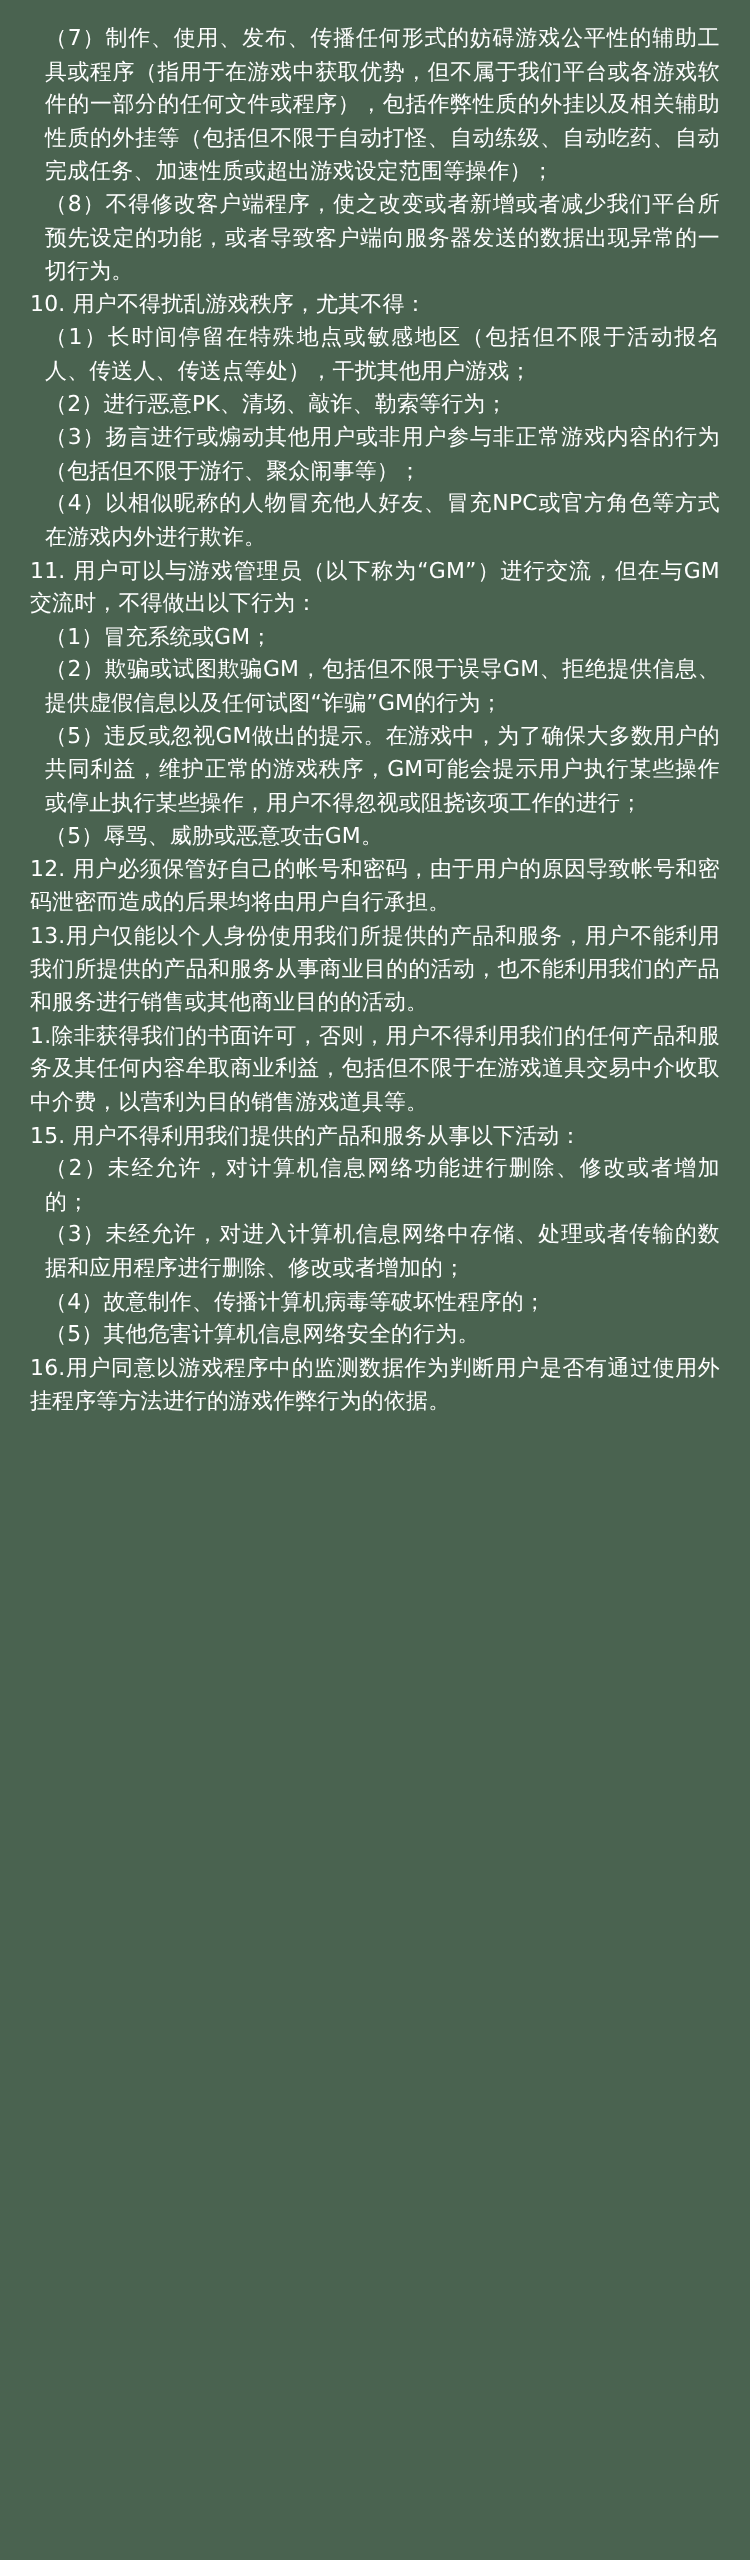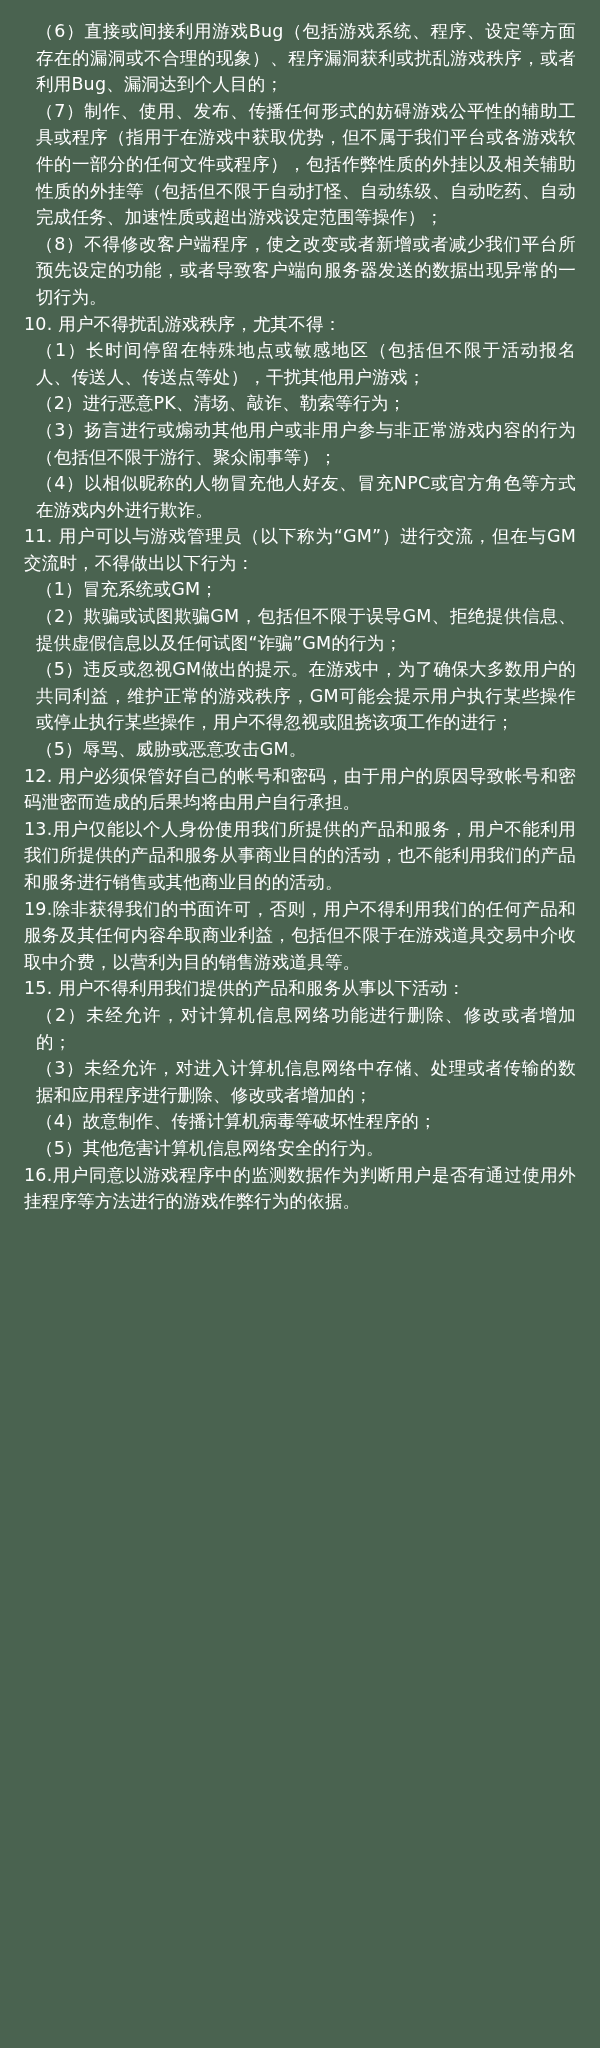--- a/index.html
+++ b/index.html
@@ -37,36 +37,35 @@
   }
   .flat {
     padding-left: 0;
   }
 </style>
 </head>
 <body>
 
 <div class="page">
   <div class="doc" id="doc-body">
-      <p class="para indent">（6）直接或间接利用游戏Bug（包括游戏系统、程序、设定等方面存在的漏洞或不合理的现象）、程序漏洞获利或扰乱游戏秩序，或者利用Bug、漏洞达到个人目的；</p>
       <p class="para indent">（7）制作、使用、发布、传播任何形式的妨碍游戏公平性的辅助工具或程序（指用于在游戏中获取优势，但不属于我们平台或各游戏软件的一部分的任何文件或程序），包括作弊性质的外挂以及相关辅助性质的外挂等（包括但不限于自动打怪、自动练级、自动吃药、自动完成任务、加速性质或超出游戏设定范围等操作）；</p>
       <p class="para indent">（8）不得修改客户端程序，使之改变或者新增或者减少我们平台所预先设定的功能，或者导致客户端向服务器发送的数据出现异常的一切行为。</p>
       <p class="para flat">10. 用户不得扰乱游戏秩序，尤其不得：</p>
       <p class="para indent">（1）长时间停留在特殊地点或敏感地区（包括但不限于活动报名人、传送人、传送点等处），干扰其他用户游戏；</p>
       <p class="para indent">（2）进行恶意PK、清场、敲诈、勒索等行为；</p>
       <p class="para indent">（3）扬言进行或煽动其他用户或非用户参与非正常游戏内容的行为（包括但不限于游行、聚众闹事等）；</p>
       <p class="para indent">（4）以相似昵称的人物冒充他人好友、冒充NPC或官方角色等方式在游戏内外进行欺诈。</p>
       <p class="para flat">11. 用户可以与游戏管理员（以下称为“GM”）进行交流，但在与GM交流时，不得做出以下行为：</p>
       <p class="para indent">（1）冒充系统或GM；</p>
       <p class="para indent">（2）欺骗或试图欺骗GM，包括但不限于误导GM、拒绝提供信息、提供虚假信息以及任何试图“诈骗”GM的行为；</p>
       <p class="para indent">（5）违反或忽视GM做出的提示。在游戏中，为了确保大多数用户的共同利益，维护正常的游戏秩序，GM可能会提示用户执行某些操作或停止执行某些操作，用户不得忽视或阻挠该项工作的进行；</p>
       <p class="para indent">（5）辱骂、威胁或恶意攻击GM。</p>
       <p class="para flat">12. 用户必须保管好自己的帐号和密码，由于用户的原因导致帐号和密码泄密而造成的后果均将由用户自行承担。</p>
       <p class="para flat">13.用户仅能以个人身份使用我们所提供的产品和服务，用户不能利用我们所提供的产品和服务从事商业目的的活动，也不能利用我们的产品和服务进行销售或其他商业目的的活动。</p>
-      <p class="para flat">19.除非获得我们的书面许可，否则，用户不得利用我们的任何产品和服务及其任何内容牟取商业利益，包括但不限于在游戏道具交易中介收取中介费，以营利为目的销售游戏道具等。</p>
+      <p class="para flat">1.除非获得我们的书面许可，否则，用户不得利用我们的任何产品和服务及其任何内容牟取商业利益，包括但不限于在游戏道具交易中介收取中介费，以营利为目的销售游戏道具等。</p>
       <p class="para flat">15. 用户不得利用我们提供的产品和服务从事以下活动：</p>
       <p class="para indent">（2）未经允许，对计算机信息网络功能进行删除、修改或者增加的；</p>
       <p class="para indent">（3）未经允许，对进入计算机信息网络中存储、处理或者传输的数据和应用程序进行删除、修改或者增加的；</p>
       <p class="para indent">（4）故意制作、传播计算机病毒等破坏性程序的；</p>
       <p class="para indent">（5）其他危害计算机信息网络安全的行为。</p>
       <p class="para flat">16.用户同意以游戏程序中的监测数据作为判断用户是否有通过使用外挂程序等方法进行的游戏作弊行为的依据。</p>
     </div>
 </div>
 
 </body></html>

